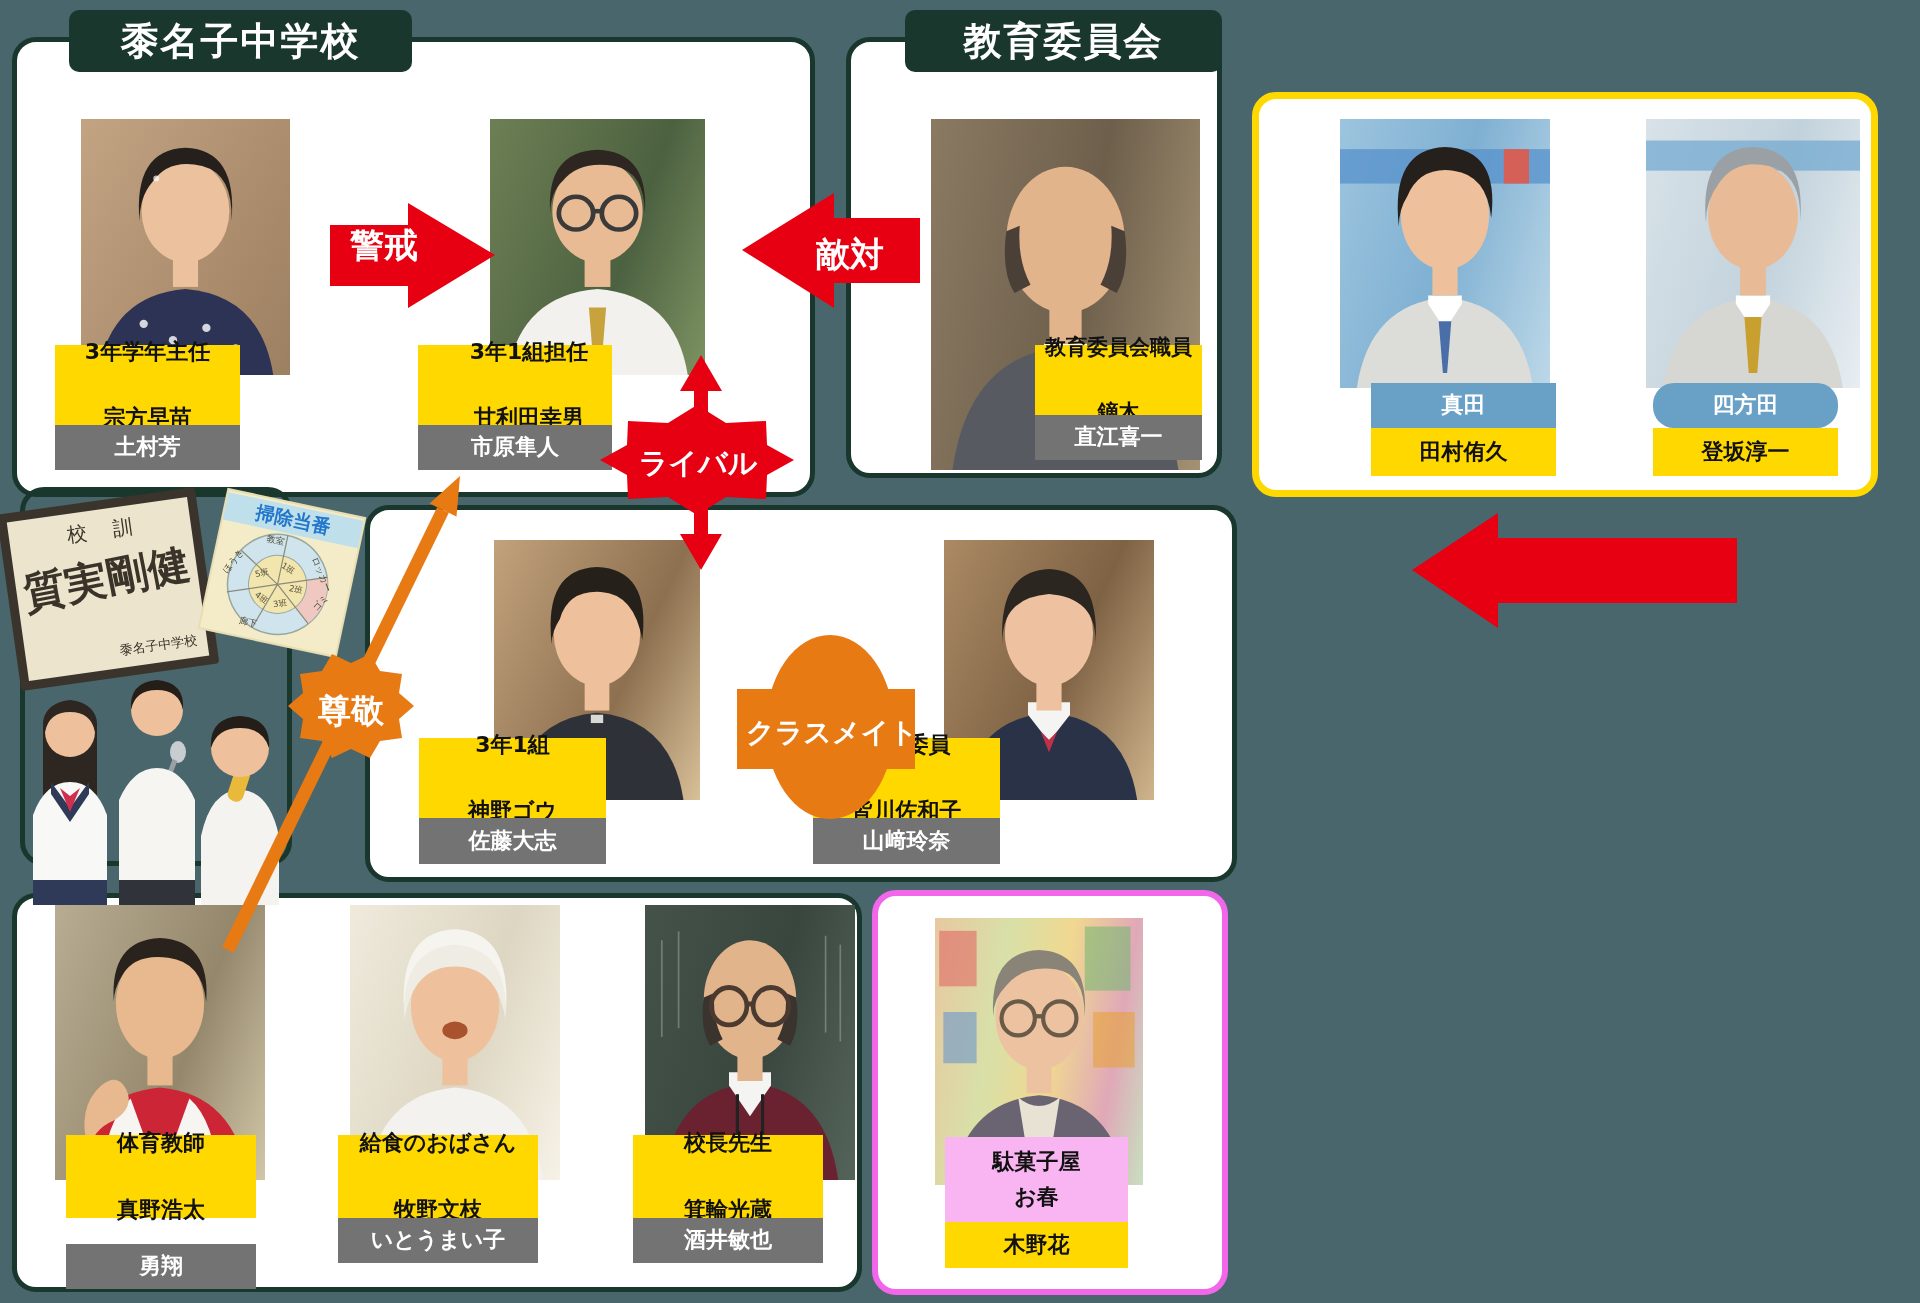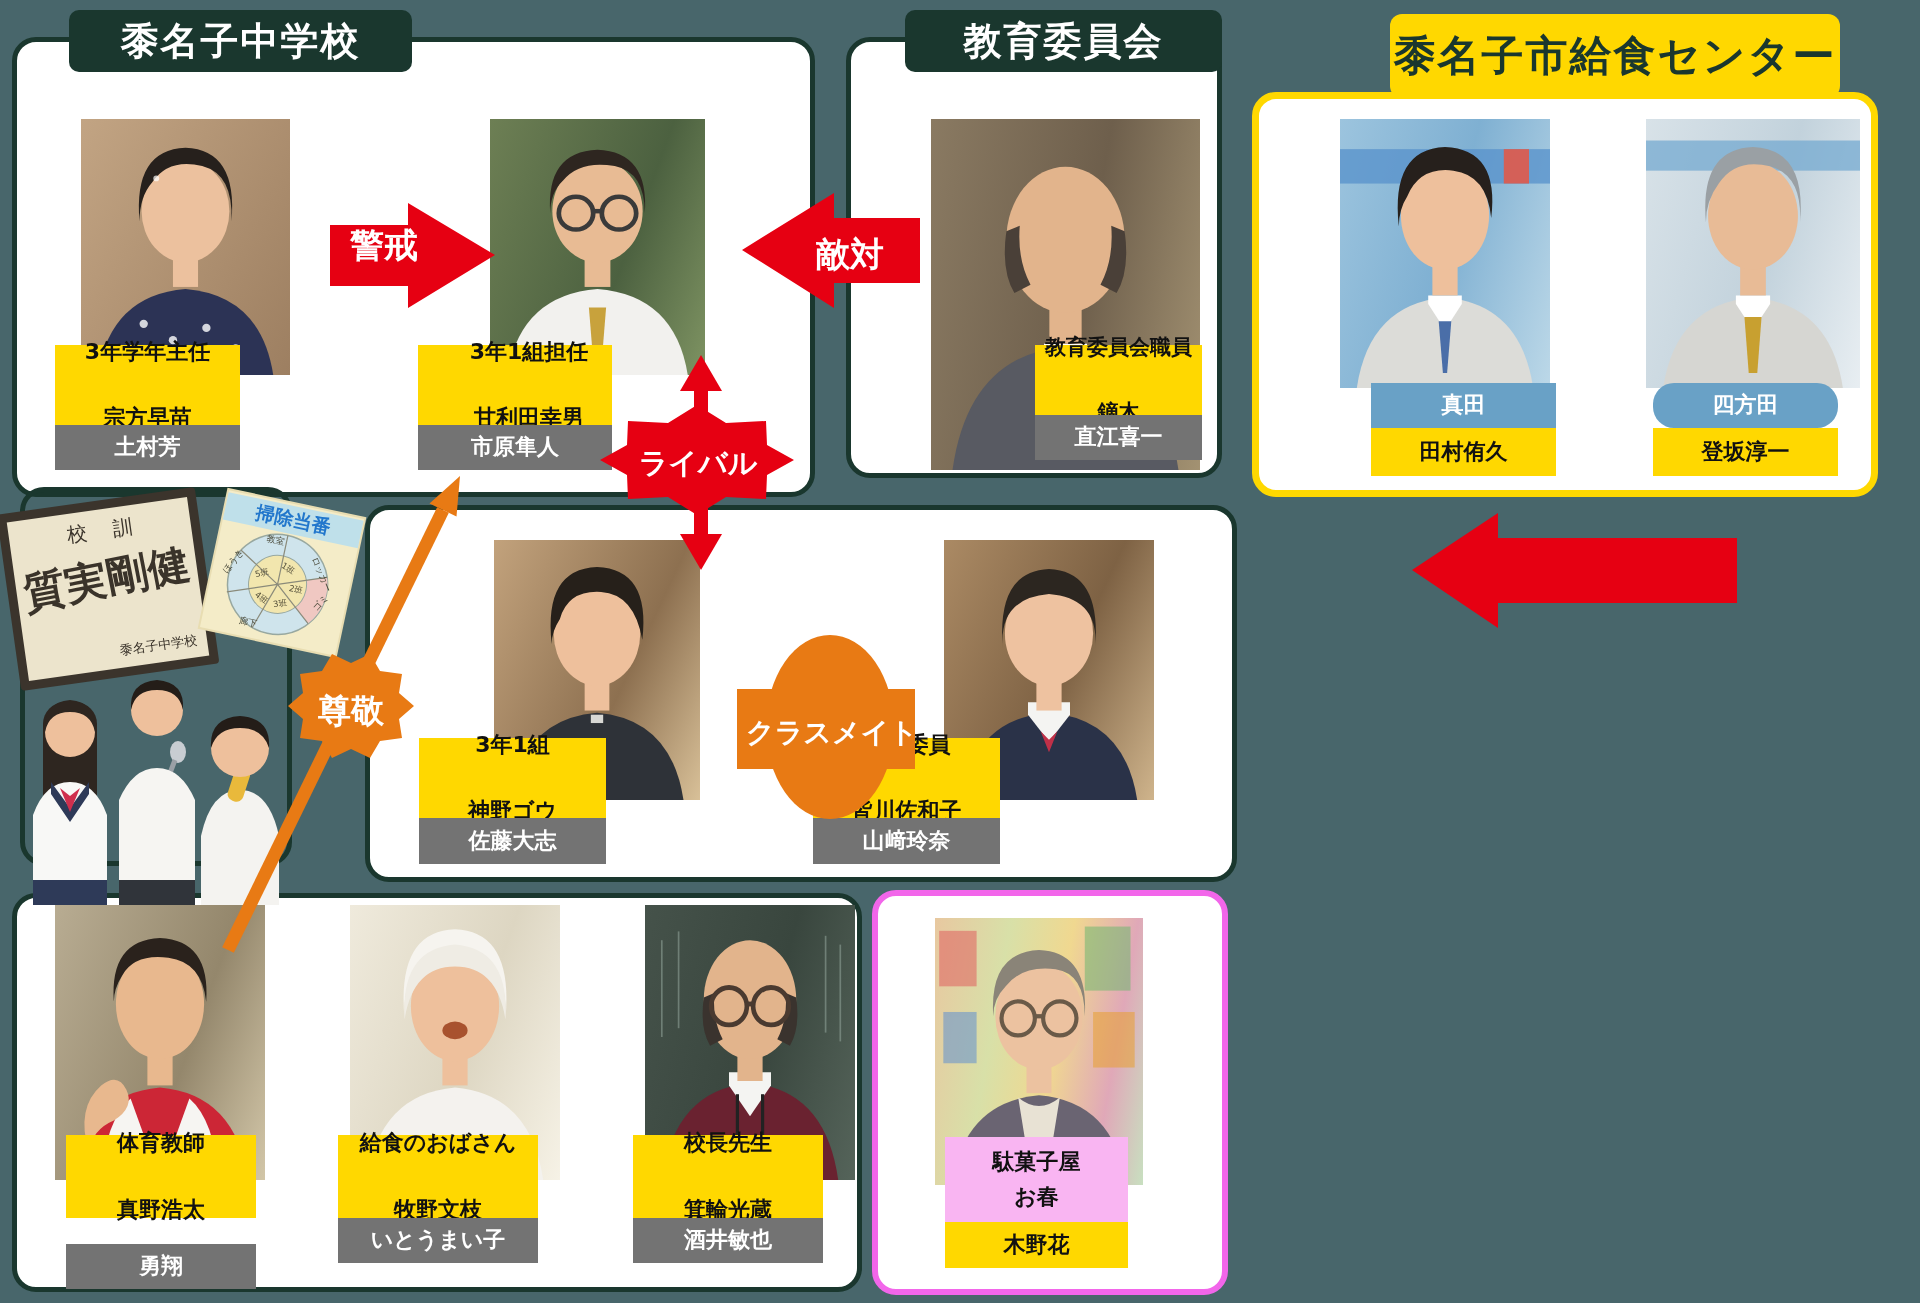--- a/index.html
+++ b/index.html
@@ -51,23 +51,20 @@
   <div class="gbox" style="left:12px;top:893px;width:850px;height:399px;"></div>
   <div class="gbox" style="left:846px;top:37px;width:376px;height:441px;"></div>
   <div class="gbox yellowb" style="left:1252px;top:92px;width:626px;height:405px;"></div>
   <div class="gbox pinkb" style="left:872px;top:890px;width:356px;height:405px;"></div>
 
   <div class="tab" style="left:69px;top:10px;width:343px;height:62px;">
       <span>黍名子中学校</span>
     </div>
   <div class="tab" style="left:905px;top:10px;width:317px;height:62px;">
       <span>教育委員会</span>
-    </div>
-  <div class="tab yellowt" style="left:1390px;top:14px;width:450px;height:84px;">
-      <span>黍名子市給食センター</span>
     </div>
 
   
   <div class="plaque">
     <div class="ph">校訓</div>
     <div class="pt">質実剛健</div>
     <div class="ps">黍名子中学校</div>
   </div>
   <div class="duty">
     <div class="dt">掃除当番</div>

